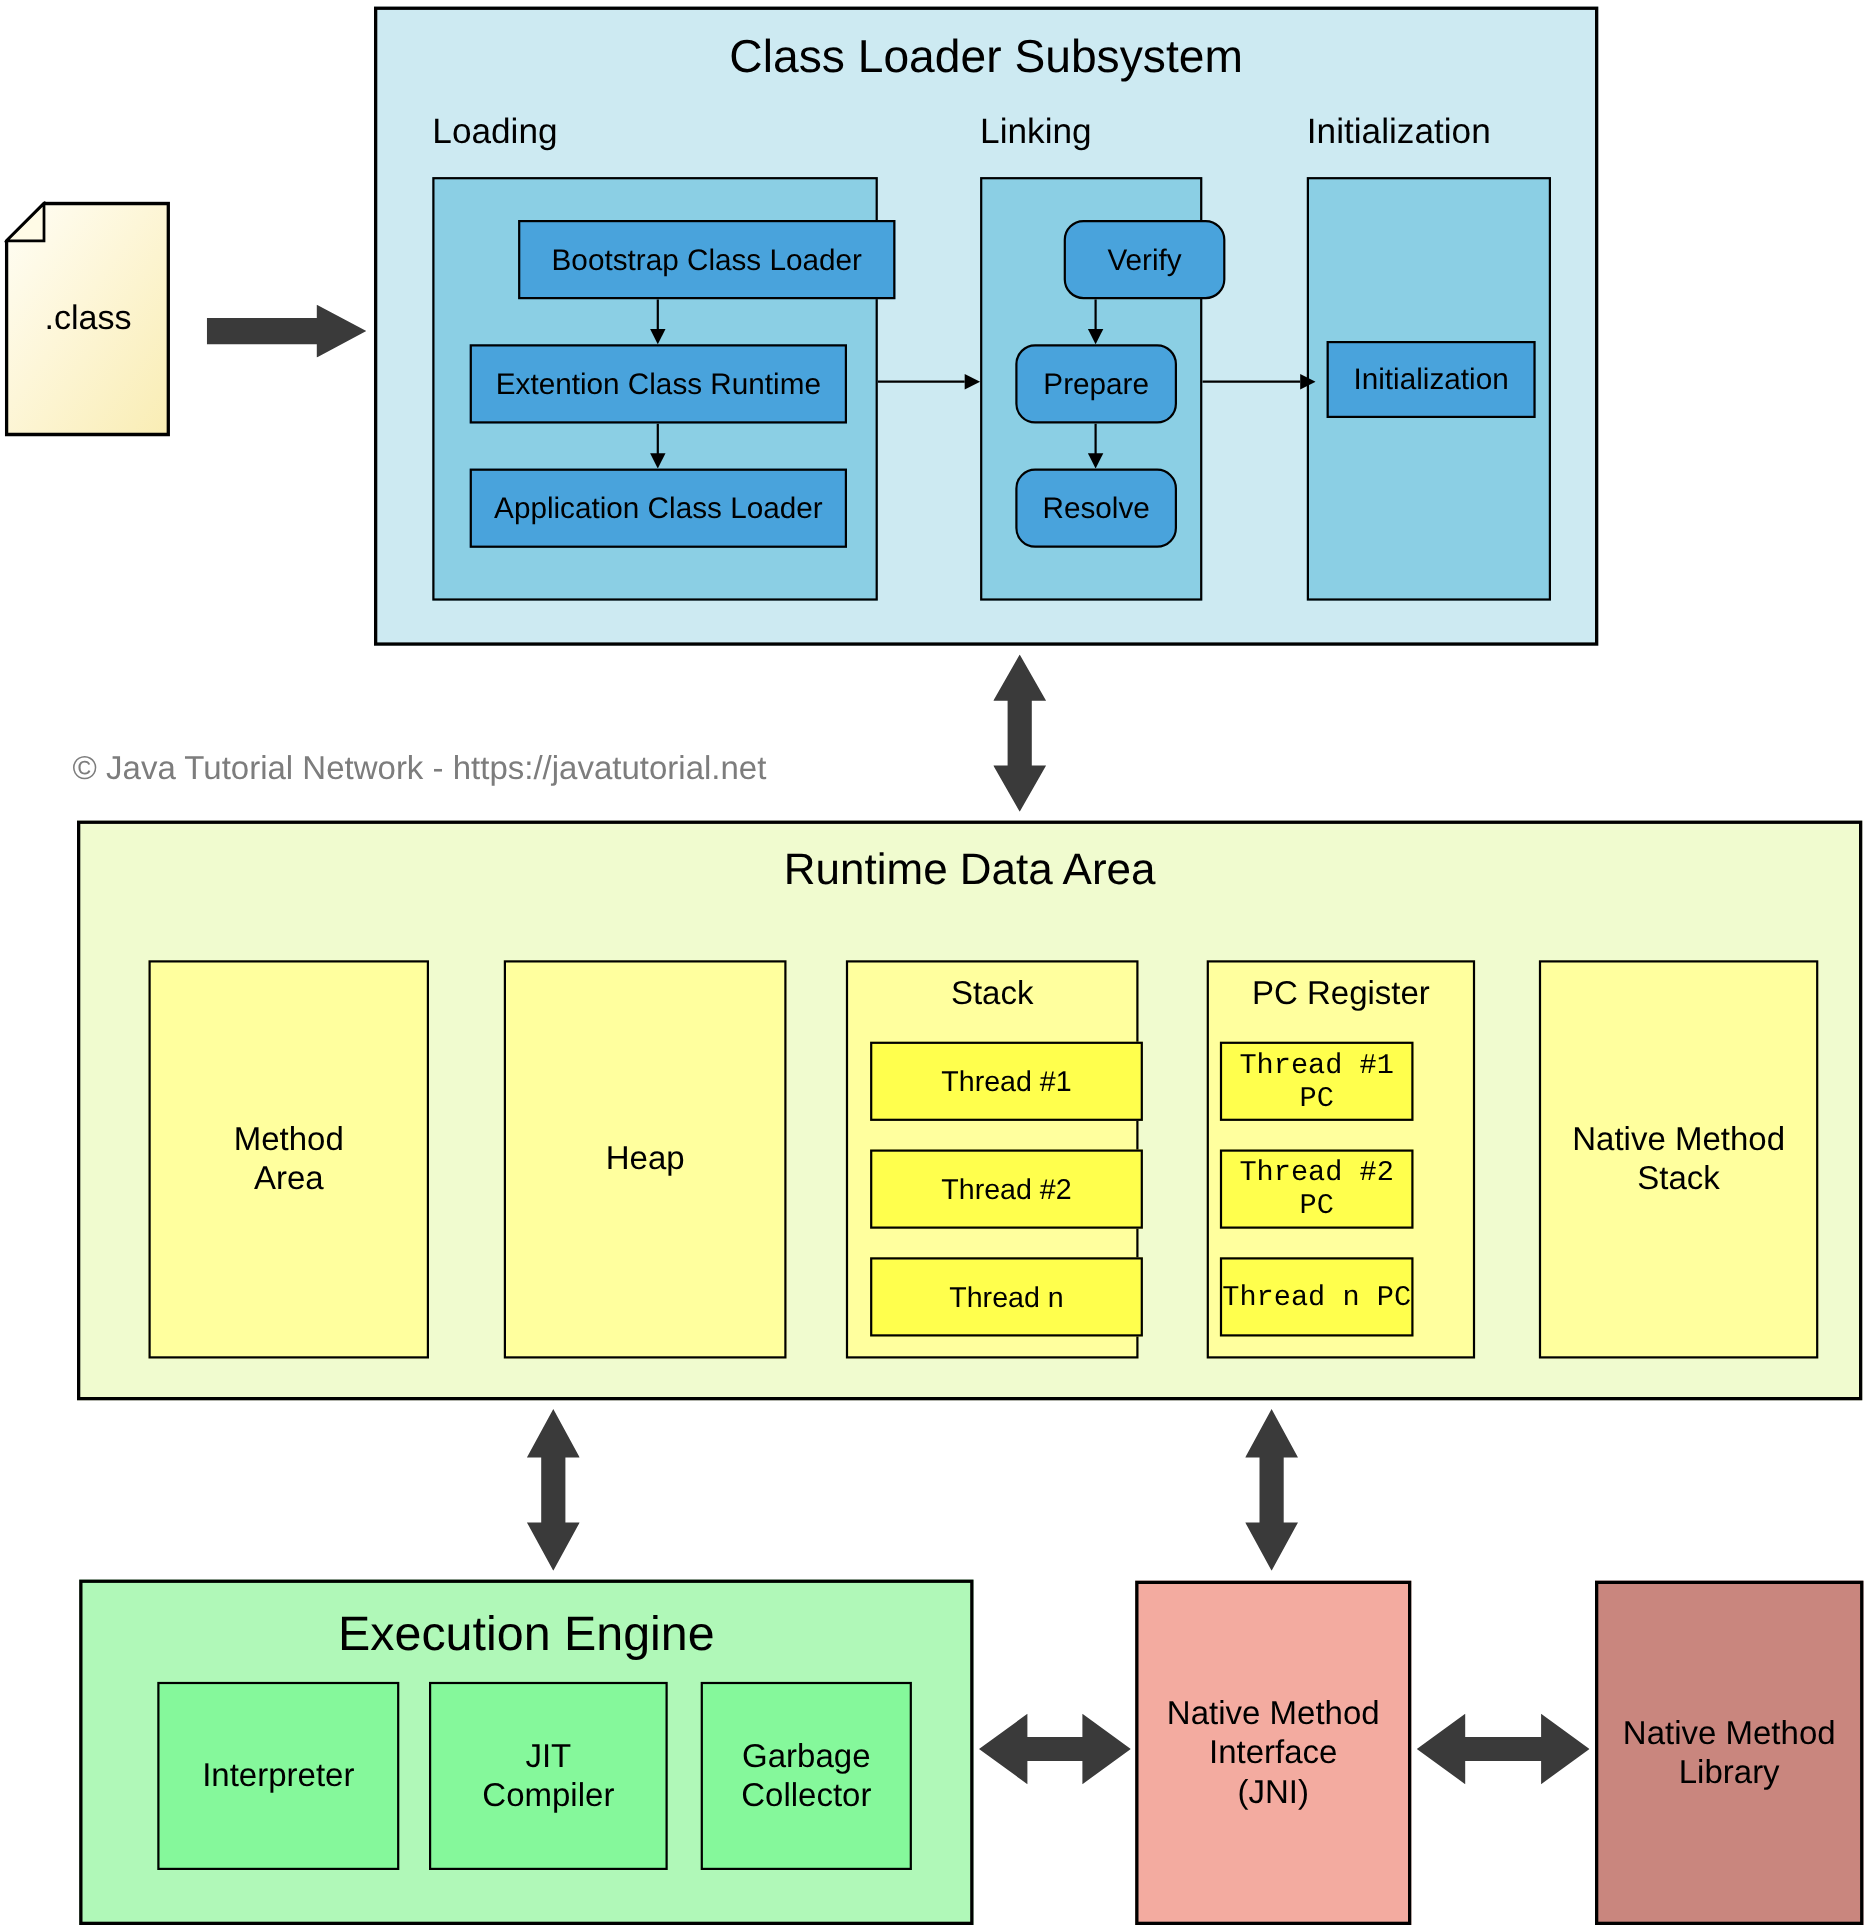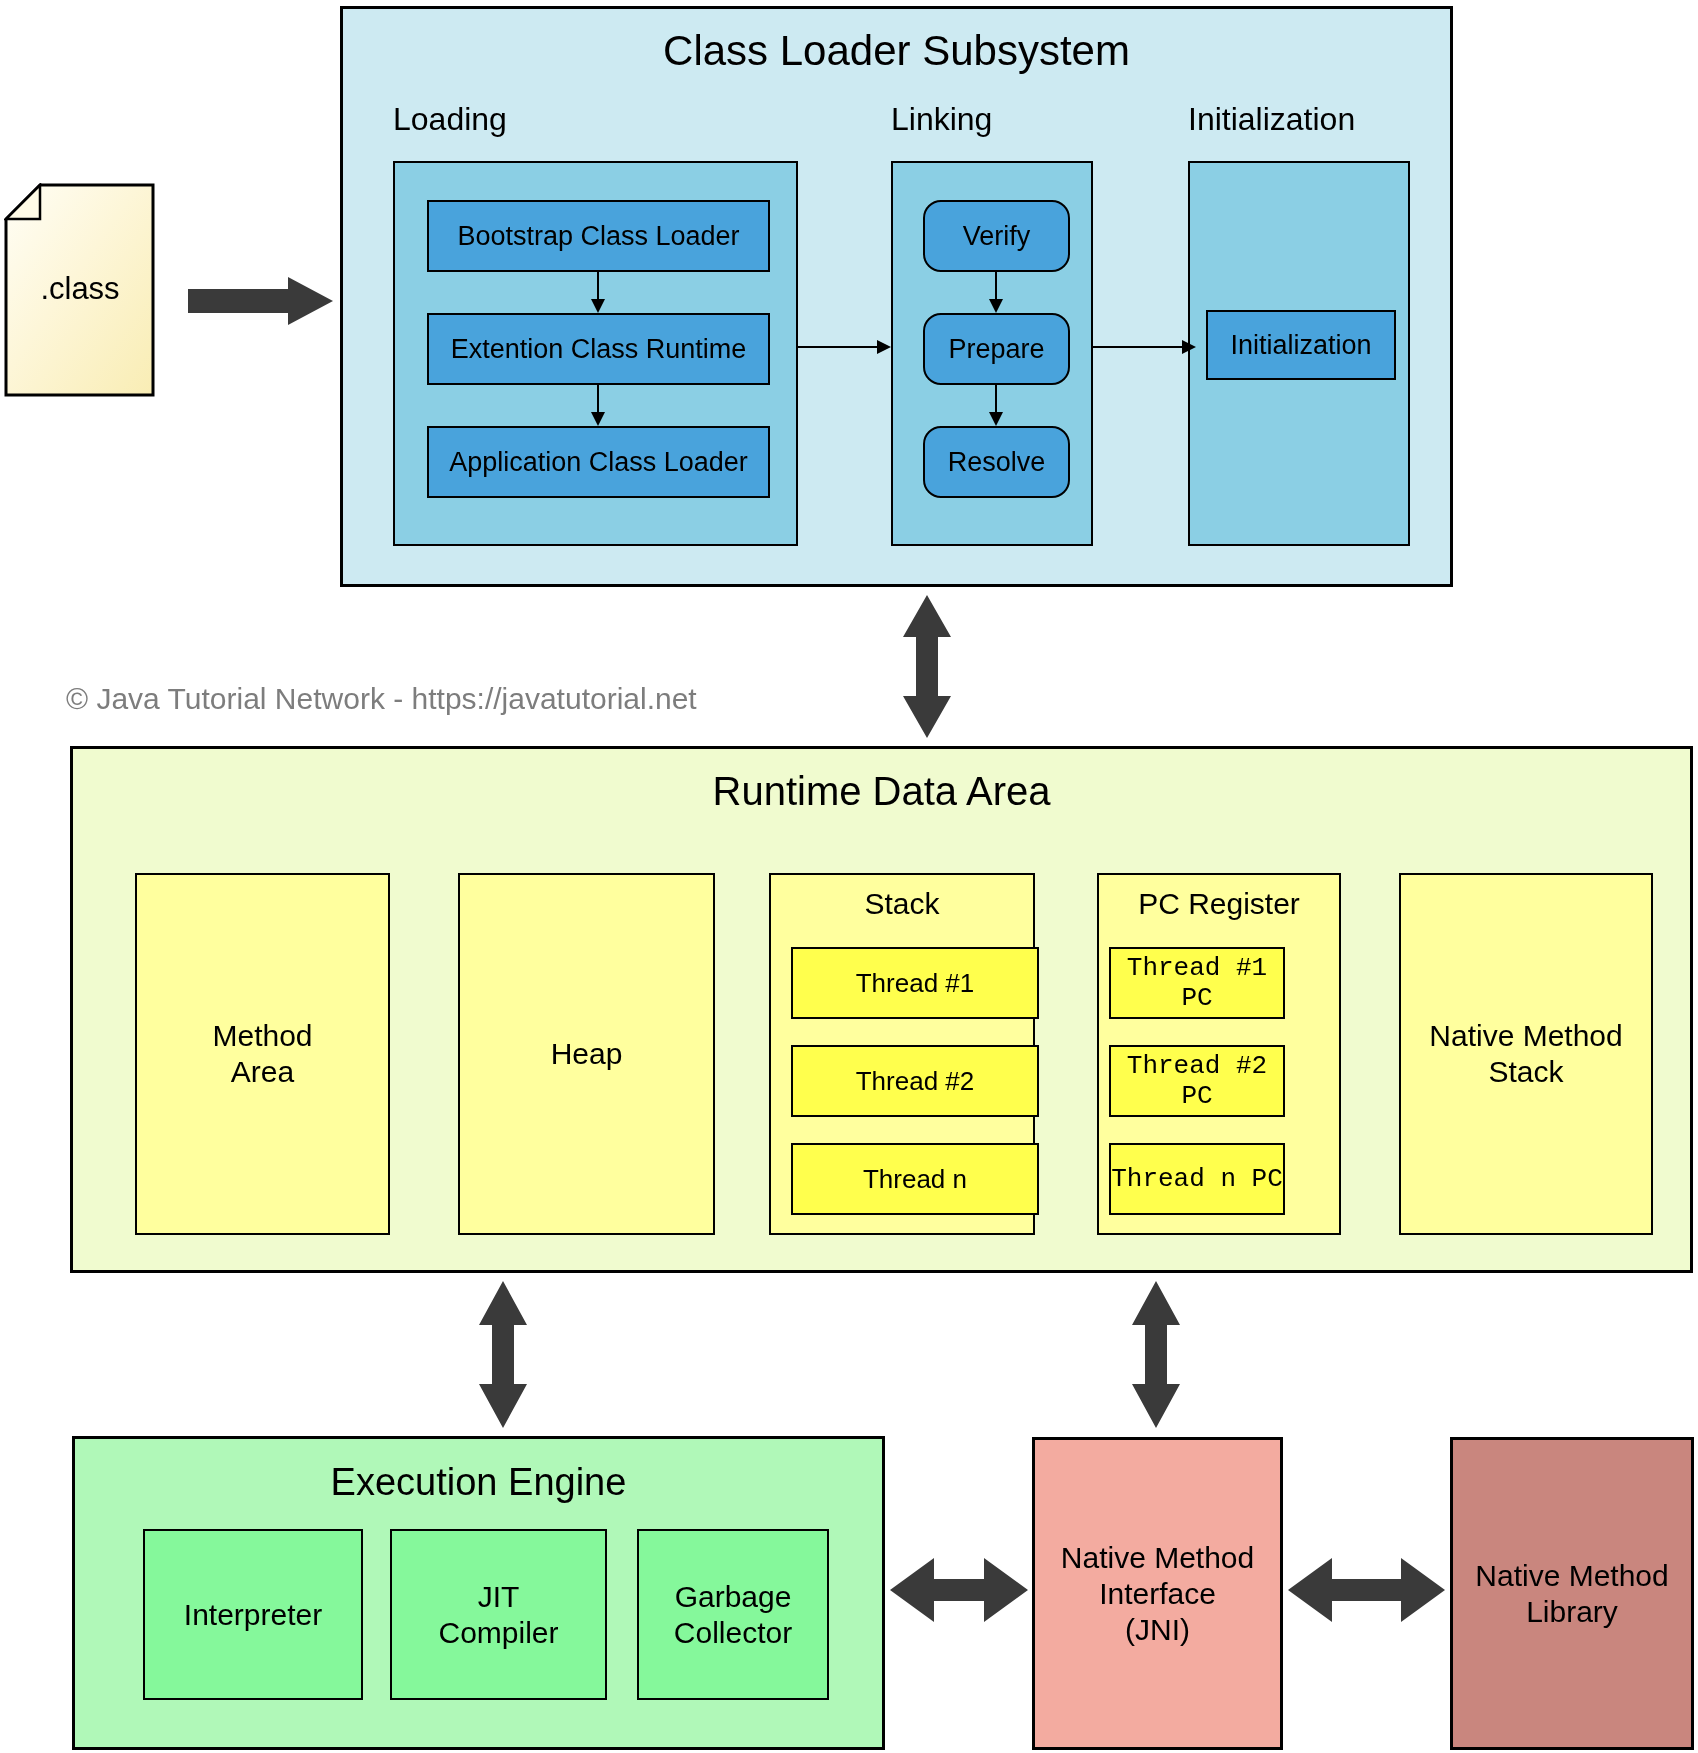--- a/index.html
+++ b/index.html
@@ -26,21 +26,21 @@
   #loading-label { left:50px; width:405px; }
   #linking-label { left:548px; width:202px; }
   #initialization-label { left:845px; width:222px; }
   .col { background:#8bcfe4; top:152px; height:385px; }
   #loading-col { left:50px; width:405px; }
   #linking-col { left:548px; width:202px; }
   #init-col { left:845px; width:222px; }
   .bluebox { background:#49a3dc; height:72px; font-size:27px; }
   #loading-col .bluebox { left:32px; width:343px; }
   #linking-col .bluebox { left:30px; width:147px;border-radius:18px; }
-  .brow1 { top:37px; } .brow2 { top:150px; } .brow3 { top:263px; }
+  .brow1 { top:37px;margin-left:44px; } .brow2 { top:150px; } .brow3 { top:263px; }
   #init-box { left:16px; top:147px; width:190px; height:70px; background:#49a3dc; font-size:27px; }
   .varrow-loading { left:195px; } .varrow-linking { left:95px; }
   .va1 { top:109px; } .va2 { top:222px; }
 
   
   #copyright { left:66px; top:682px; width:900px; font-size:30px; color:#7d7d7d; position:absolute; }
 
   
   #rda { left:70px; top:746px; width:1623px; height:527px; background:#f0fbcf; }
   #rda-title { top:20px; font-size:40px; }
@@ -52,21 +52,21 @@
   #nms { left:1326px; width:254px; }
   .ybox-title { top:12px; font-size:30px; }
   .thread { background:#ffff4d; border:2px solid #000; box-sizing:border-box;
     position:absolute; height:72px; font-size:26px; }
   #stack .thread { left:20px; width:248px; }
   #pc-register .thread { left:10px; width:176px;font-family:Liberation Mono, monospace; }
   .trow1 { top:72px; } .trow2 { top:170px; } .trow3 { top:268px; }
 
   
   #ee { left:72px; top:1436px; width:813px; height:314px; background:#b0f8b8; }
-  #ee-title { top:22px; font-size:38px; }
+  #ee-title { top:22px; font-size:44px; }
   .gbox { background:#85f89b; top:90px; height:171px; font-size:30px; }
   #interpreter { left:68px; width:220px; }
   #jit { left:315px; width:217px; }
   #gc { left:562px; width:192px; }
 
   
   #jni { left:1032px; top:1437px; width:251px; height:313px; background:#f3aba0; font-size:30px; }
   #nml { left:1450px; top:1437px; width:244px; height:313px; background:#c9867e; font-size:30px; }
 
   svg { display:block; }

